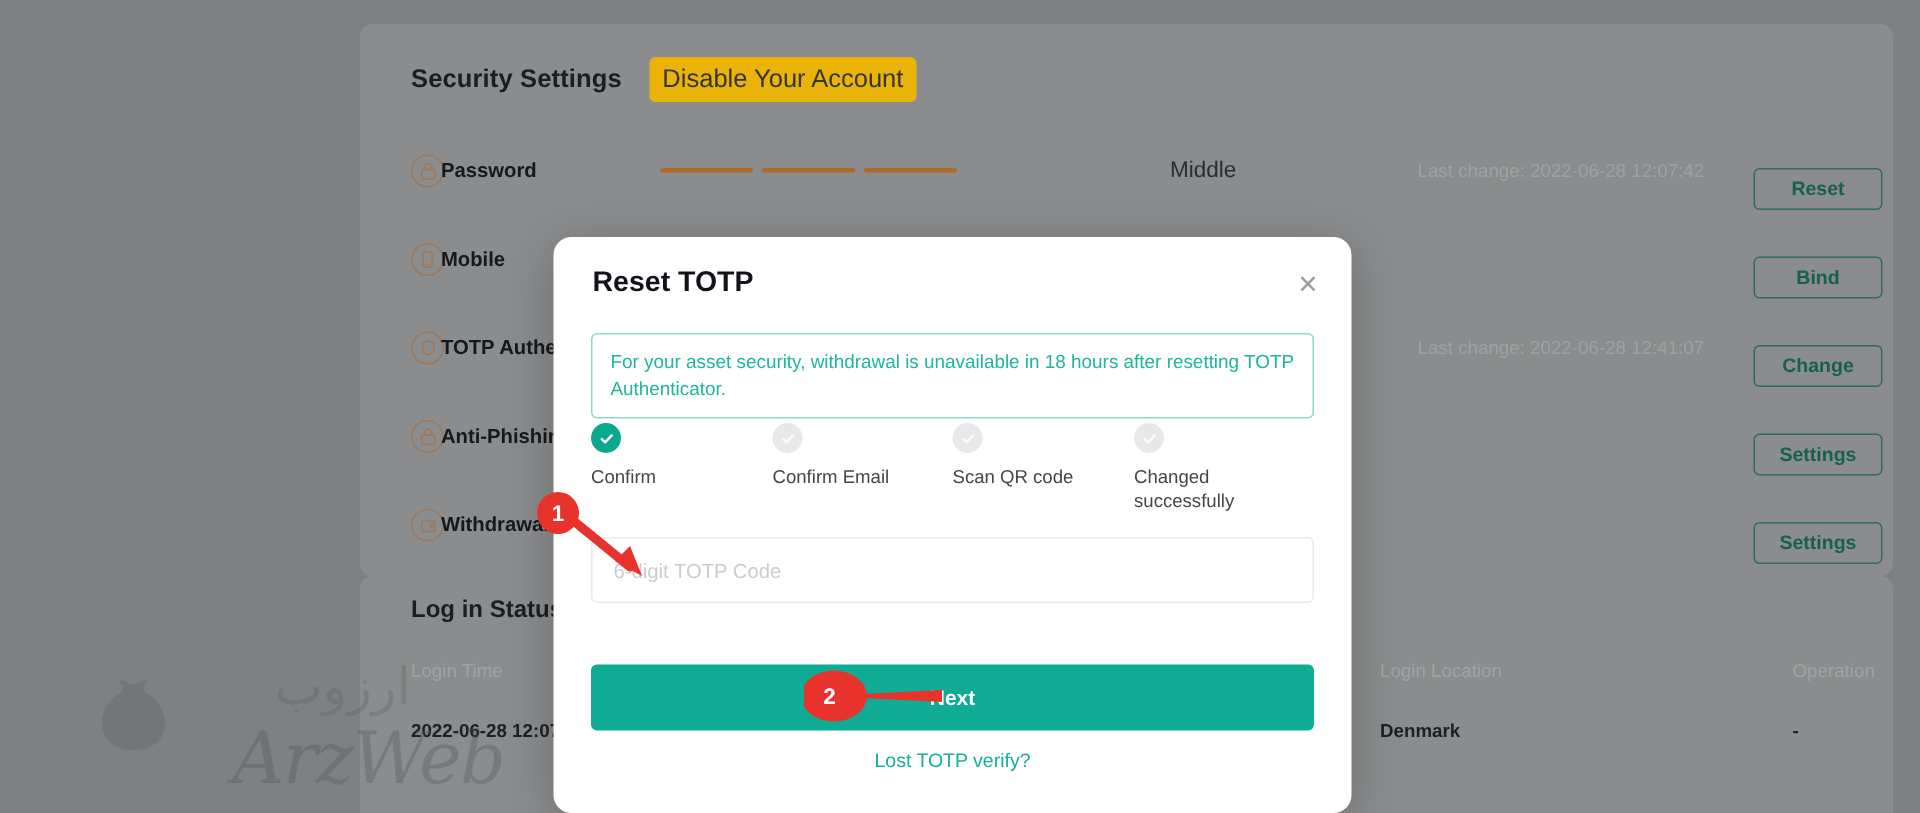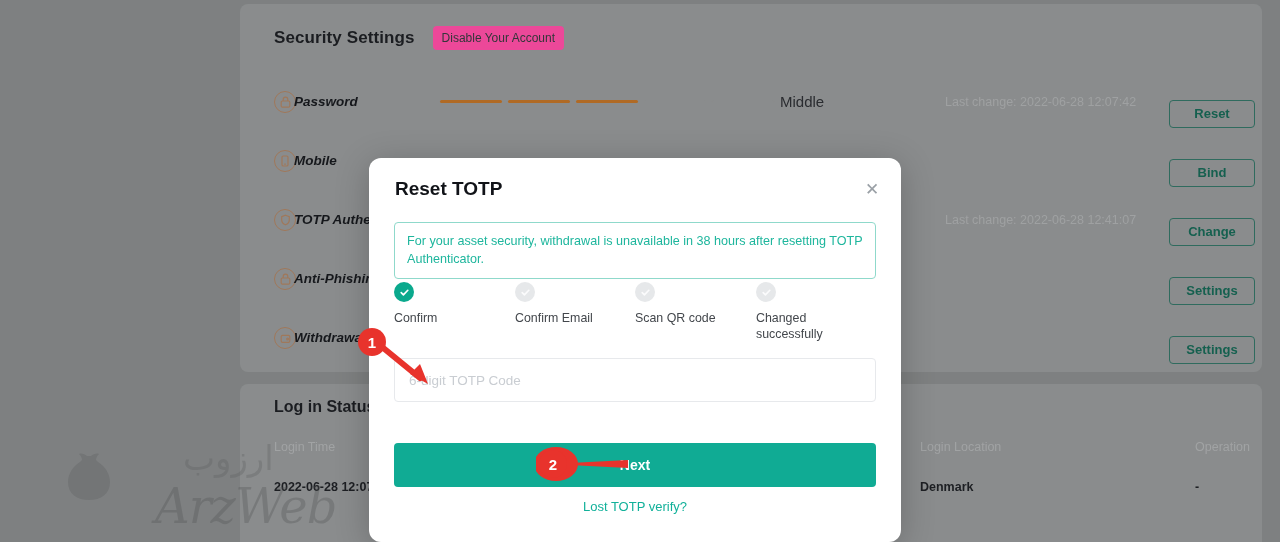--- a/index.html
+++ b/index.html
@@ -7,52 +7,51 @@
     width: 1280px; height: 542px;
     overflow: hidden;
     font-family: "Liberation Sans", sans-serif;
     background: #7e8081;
   }
   #root { position: relative; width: 1280px; height: 542px; background: #7e8081; }
 
   
   .page-card {
     position: absolute;
-    left: 240px; top: 4px;
+    left: 240px; top: 16px;
     width: 1022px; height: 368px;
     background: #8a8c8d;
     border-radius: 8px;
   }
   .page-card2 {
     position: absolute;
     left: 240px; top: 384px;
     width: 1022px; height: 158px;
     background: #8a8c8d;
     border-radius: 8px 8px 0 0;
   }
 
   .sec-header { position: absolute; left: 34px; top: 22px; display: flex; align-items: center; gap: 18px; }
   .sec-title { font-size: 17px; font-weight: bold; color: #1b1d21; letter-spacing: .1px; }
   .disable-btn {
-    font-size: 12px; color: #33363a; background: #ec4899;
+    font-size: 17px; color: #33363a; background: #eab308;
     padding: 5px 9px; border-radius: 4px;
   }
 
   .srow { position: absolute; left: 0; width: 1022px; height: 59px; display: flex; align-items: center; }
   .srow .ico {
     position: absolute; left: 34px; width: 22px; height: 22px;
     border-radius: 50%; border: 1.4px solid #a0785a;
     display: flex; align-items: center; justify-content: center;
     color: #a0785a;
   }
   .srow .ico svg { display: block; }
   .srow .label {
     position: absolute; left: 54px; font-size: 13.5px; font-weight: bold; color: #16181c;
     white-space: nowrap;
-    font-style: italic;
   }
   .srow .lastchange {
     position: absolute; left: 705px; font-size: 12.5px; color: #9fa1a2; white-space: nowrap;
   }
   .srow .actbtn {
     position: absolute; left: 929px; width: 86px; height: 28px;
     border: 1px solid #2f6b5e; border-radius: 4px;
     display: flex; align-items: center; justify-content: center;
     font-size: 13px; font-weight: bold; color: #15604f;
     background: transparent;
@@ -280,21 +279,21 @@
     <span class="wm-fa">ارزوب</span>
     <span class="wm-text">ArzWeb</span>
   </div>
 
   <div class="overlay">
     <div class="modal">
 
       <div class="modal-title">Reset TOTP</div>
       <div class="modal-close">✕</div>
 
-      <div class="notice">For your asset security, withdrawal is unavailable in 38 hours after resetting TOTP Authenticator.</div>
+      <div class="notice">For your asset security, withdrawal is unavailable in 18 hours after resetting TOTP Authenticator.</div>
 
       <div class="steps">
         <div class="step done" style="left:0">
           <div class="dot">
             <svg width="11" height="11" viewBox="0 0 12 12" fill="none" stroke="currentColor" stroke-width="1.8" stroke-linecap="round" stroke-linejoin="round">
                 <path d="M2.4 6.2 4.8 8.6 9.6 3.6"></path>
               </svg>
           </div>
           <div class="slabel">Confirm</div>
         </div>

